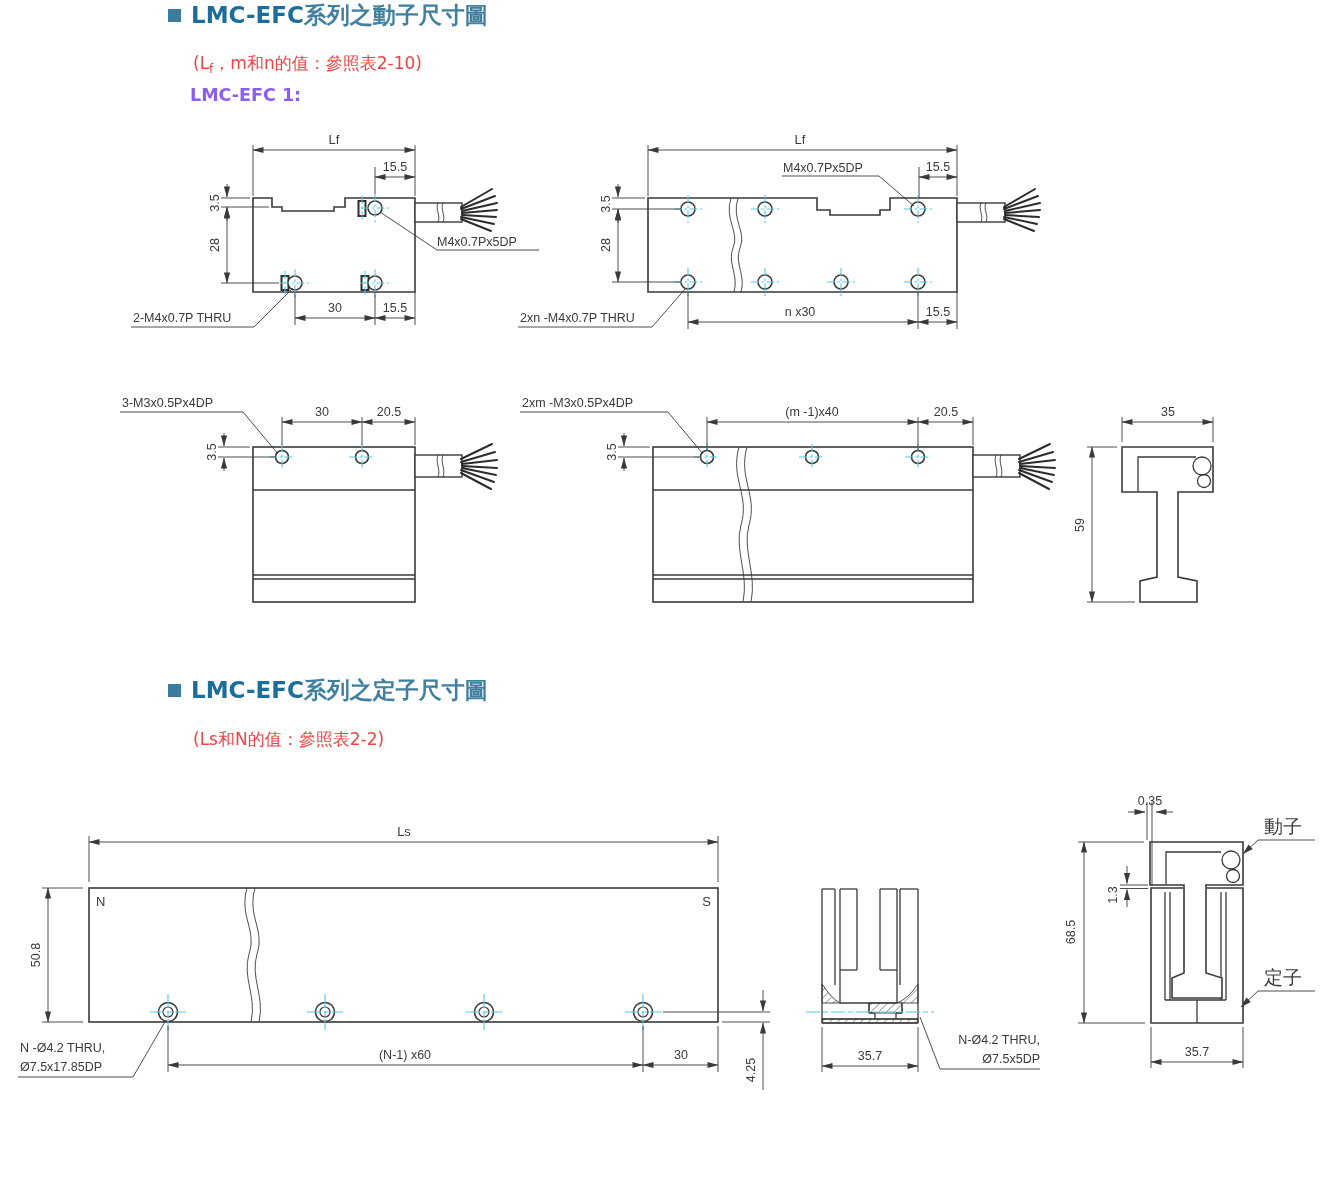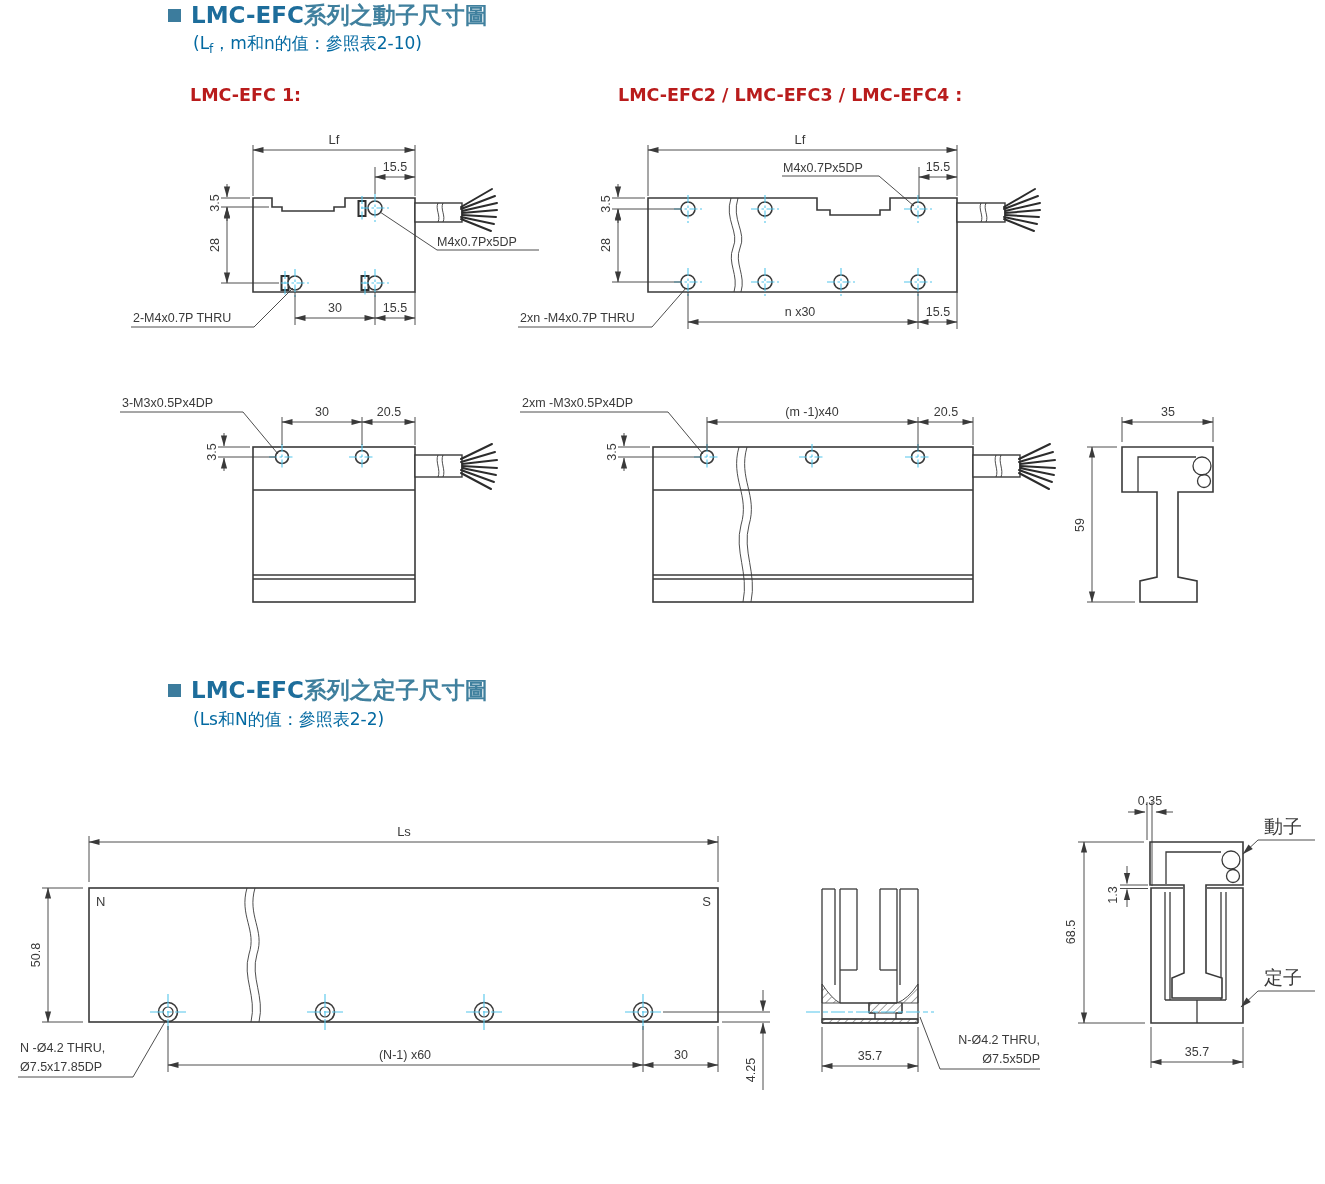--- a/index.html
+++ b/index.html
@@ -3,23 +3,23 @@
 <meta charset="utf-8">
 <style>
   html,body{margin:0;padding:0;background:#fff;}
   .page{position:relative;width:1325px;height:1184px;background:#fff;overflow:hidden;
         font-family:"DejaVu Sans","Liberation Sans",sans-serif;}
   .hdr{position:absolute;display:flex;align-items:flex-start;gap:10px;}
   .bullet{width:13px;height:13px;background:#3c7c9d;margin-top:7px;flex:0 0 auto;}
   .hdr-title{font-size:23px;font-weight:bold;line-height:1.15;white-space:nowrap;}
   .brand{color:#1d6d9b;}
   .rest{color:#40809e;}
-  .subtitle{position:absolute;font-size:17px;color:#0369a1;white-space:nowrap;}
+  .subtitle{position:absolute;font-size:17px;color:#ef4444;white-space:nowrap;margin-top:20px;}
   .subtitle sub{font-size:12px;}
-  .variant{position:absolute;font-size:17.5px;font-weight:bold;color:#b91c1c;white-space:nowrap;}
+  .variant{position:absolute;font-size:17.5px;font-weight:bold;color:#8b5cf6;white-space:nowrap;}
   svg{position:absolute;left:0;top:0;}
   .ol{stroke:#3a3a3a;stroke-width:1.6;fill:none;}
   .ol2{stroke:#3a3a3a;stroke-width:1.3;fill:none;}
   .olw{stroke:#3a3a3a;stroke-width:1.6;fill:#fff;}
   .thin{stroke:#3a3a3a;stroke-width:0.9;fill:none;}
   .dimln{stroke:#3a3a3a;stroke-width:0.9;fill:none;}
   .cable{stroke:#3a3a3a;stroke-width:1.4;fill:#fff;}
   .strand{stroke:#2c2c2c;stroke-width:2;fill:none;stroke-linecap:round;}
   .slot{stroke:#2f2f2f;stroke-width:2;fill:#fff;}
   .hole{stroke:#3a3a3a;stroke-width:1.6;fill:#fff;}
@@ -35,21 +35,20 @@
 
 <div class="page">
 
   <div class="hdr" style="left:168px;top:2px;">
     <div class="bullet"></div>
     <div class="hdr-title"><span class="brand">LMC-EFC</span><span class="rest">系列之動子尺寸圖</span></div>
   </div>
   <div class="subtitle" style="left:193px;top:32px;"><span>(L</span><sub>f</sub><span>，m和n的值：參照表2-10)</span></div>
 
   <div class="variant" style="left:190px;top:85px;">LMC-EFC 1:</div>
-  <div class="variant" style="left:618px;top:85px;">LMC-EFC2 / LMC-EFC3 / LMC-EFC4 :</div>
 
   <div class="hdr" style="left:168px;top:677px;">
     <div class="bullet"></div>
     <div class="hdr-title"><span class="brand">LMC-EFC</span><span class="rest">系列之定子尺寸圖</span></div>
   </div>
   <div class="subtitle" style="left:193px;top:708px;">(Ls和N的值：參照表2-2)</div>
 
 
   <svg width="1325" height="1184" viewBox="0 0 1325 1184">
     <defs>

